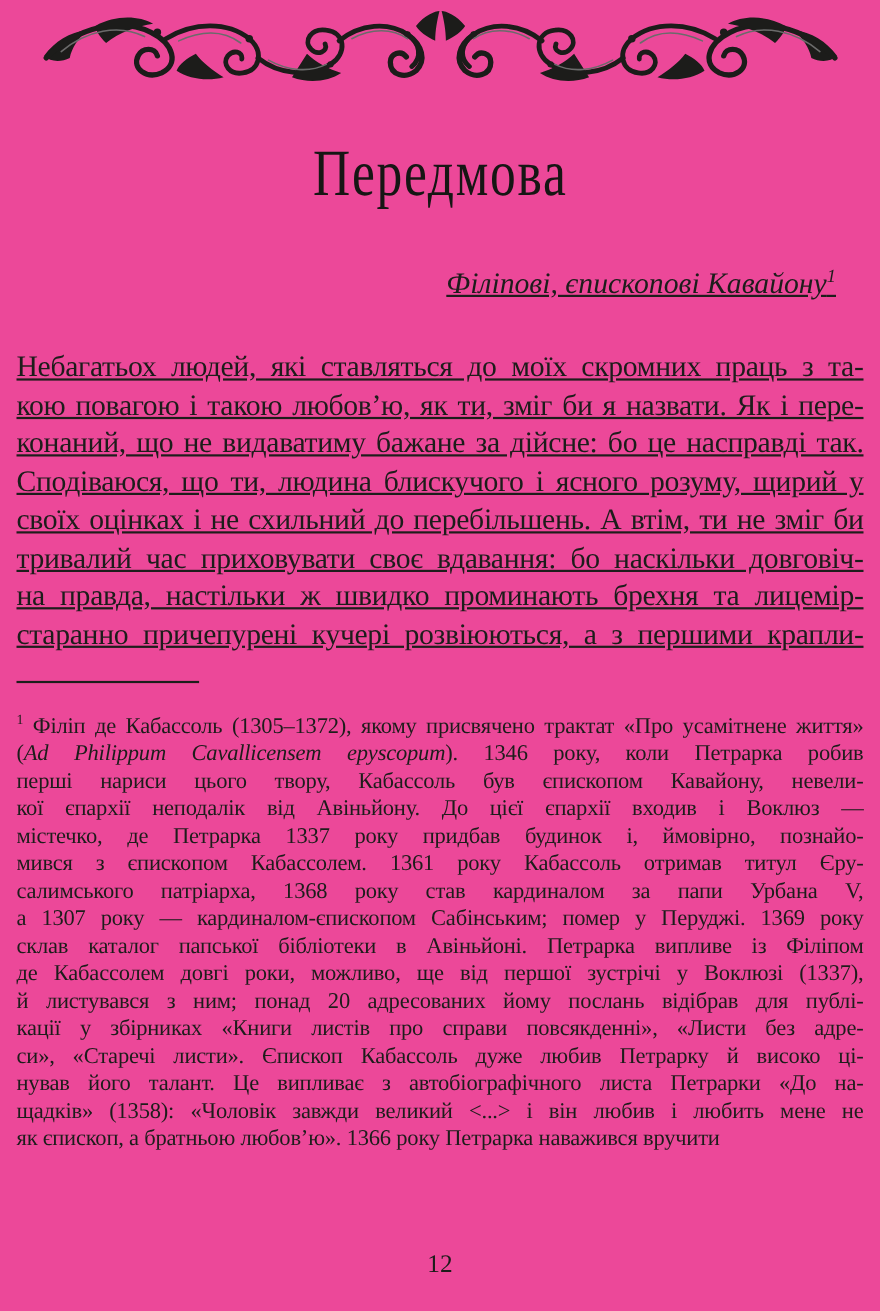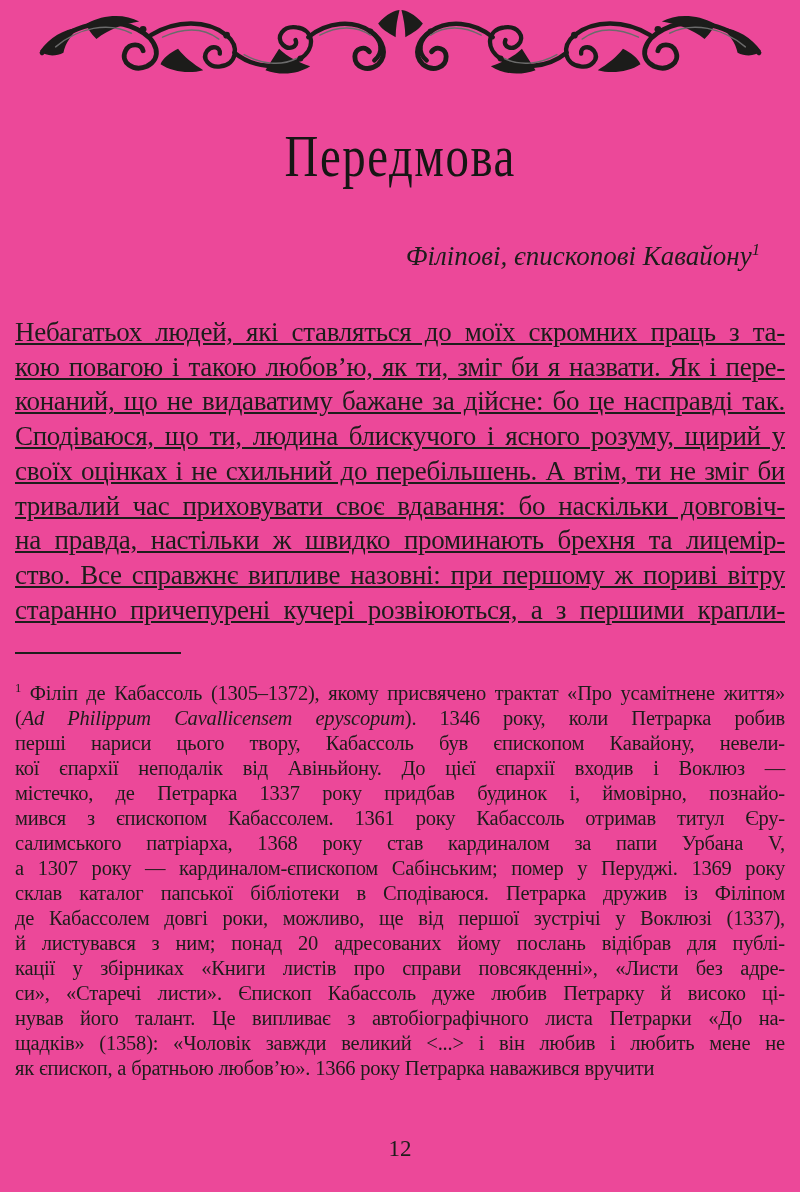--- a/index.html
+++ b/index.html
@@ -21,21 +21,21 @@
     letter-spacing:2px;
     transform:scaleX(0.78);
     transform-origin:center;
     color:#161614;
   }
 
   .dedication {
     margin:52px 40px 0 15px;
     text-align:right;
     font-style:italic;
-    font-size:27px; line-height:33px;
+    font-size:27px; line-height:33px;text-decoration:underline;
   }
 
   .body-text {
     margin:42px 15px 0 15px;
     font-size:27px; line-height:34.7px;
     letter-spacing:-0.3px;
   }
   .body-text .tl { text-align:justify; text-align-last:justify;text-decoration:underline; }
 
   .fn-rule {
@@ -109,36 +109,35 @@
     </div>
 
   <div class="body-text">
       <div class="tl"><span>Небагатьох людей, які ставляться до моїх скромних праць з та-</span></div>
       <div class="tl"><span>кою повагою і такою любов’ю, як ти, зміг би я назвати. Як і пере-</span></div>
       <div class="tl"><span>конаний, що не видаватиму бажане за дійсне: бо це насправді так.</span></div>
       <div class="tl"><span>Сподіваюся, що ти, людина блискучого і ясного розуму, щирий у</span></div>
       <div class="tl"><span>своїх оцінках і не схильний до перебільшень. А втім, ти не зміг би</span></div>
       <div class="tl"><span>тривалий час приховувати своє вдавання: бо наскільки довговіч-</span></div>
       <div class="tl"><span>на правда, настільки ж швидко проминають брехня та лицемір-</span></div>
-      <div class="tl"><span>ство. Все справжнє випливе назовні: при першому ж пориві вітру</span></div>
       <div class="tl"><span>старанно причепурені кучері розвіюються, а з першими крапли-</span></div>
     </div>
 
   <div class="fn-rule"></div>
 
   <div class="footnote">
       <div class="tl"><span class="sup">1</span><span> Філіп де Кабассоль (1305–1372), якому присвячено трактат «Про усамітнене життя»</span></div>
       <div class="tl"><span>(</span><span class="it">Ad Philippum Cavallicensem epyscopum</span><span>). 1346 року, коли Петрарка робив</span></div>
       <div class="tl"><span>перші нариси цього твору, Кабассоль був єпископом Кавайону, невели-</span></div>
       <div class="tl"><span>кої єпархії неподалік від Авіньйону. До цієї єпархії входив і Воклюз —</span></div>
       <div class="tl"><span>містечко, де Петрарка 1337 року придбав будинок і, ймовірно, познайо-</span></div>
       <div class="tl"><span>мився з єпископом Кабассолем. 1361 року Кабассоль отримав титул Єру-</span></div>
       <div class="tl"><span>салимського патріарха, 1368 року став кардиналом за папи Урбана V,</span></div>
       <div class="tl"><span>а 1307 року — кардиналом-єпископом Сабінським; помер у Перуджі. 1369 року</span></div>
-      <div class="tl"><span>склав каталог папської бібліотеки в Сподіваюся. Петрарка дружив із Філіпом</span></div>
+      <div class="tl"><span>склав каталог папської бібліотеки в Авіньйоні. Петрарка випливе із Філіпом</span></div>
       <div class="tl"><span>де Кабассолем довгі роки, можливо, ще від першої зустрічі у Воклюзі (1337),</span></div>
       <div class="tl"><span>й листувався з ним; понад 20 адресованих йому послань відібрав для публі-</span></div>
       <div class="tl"><span>кації у збірниках «Книги листів про справи повсякденні», «Листи без адре-</span></div>
       <div class="tl"><span>си», «Старечі листи». Єпископ Кабассоль дуже любив Петрарку й високо ці-</span></div>
       <div class="tl"><span>нував його талант. Це випливає з автобіографічного листа Петрарки «До на-</span></div>
       <div class="tl"><span>щадків» (1358): «Чоловік завжди великий &lt;...&gt; і він любив і любить мене не</span></div>
       <div class="tl"><span>як єпископ, а братньою любов’ю». 1366 року Петрарка наважився вручити</span></div>
     </div>
 
   <div class="pageno">12</div>

